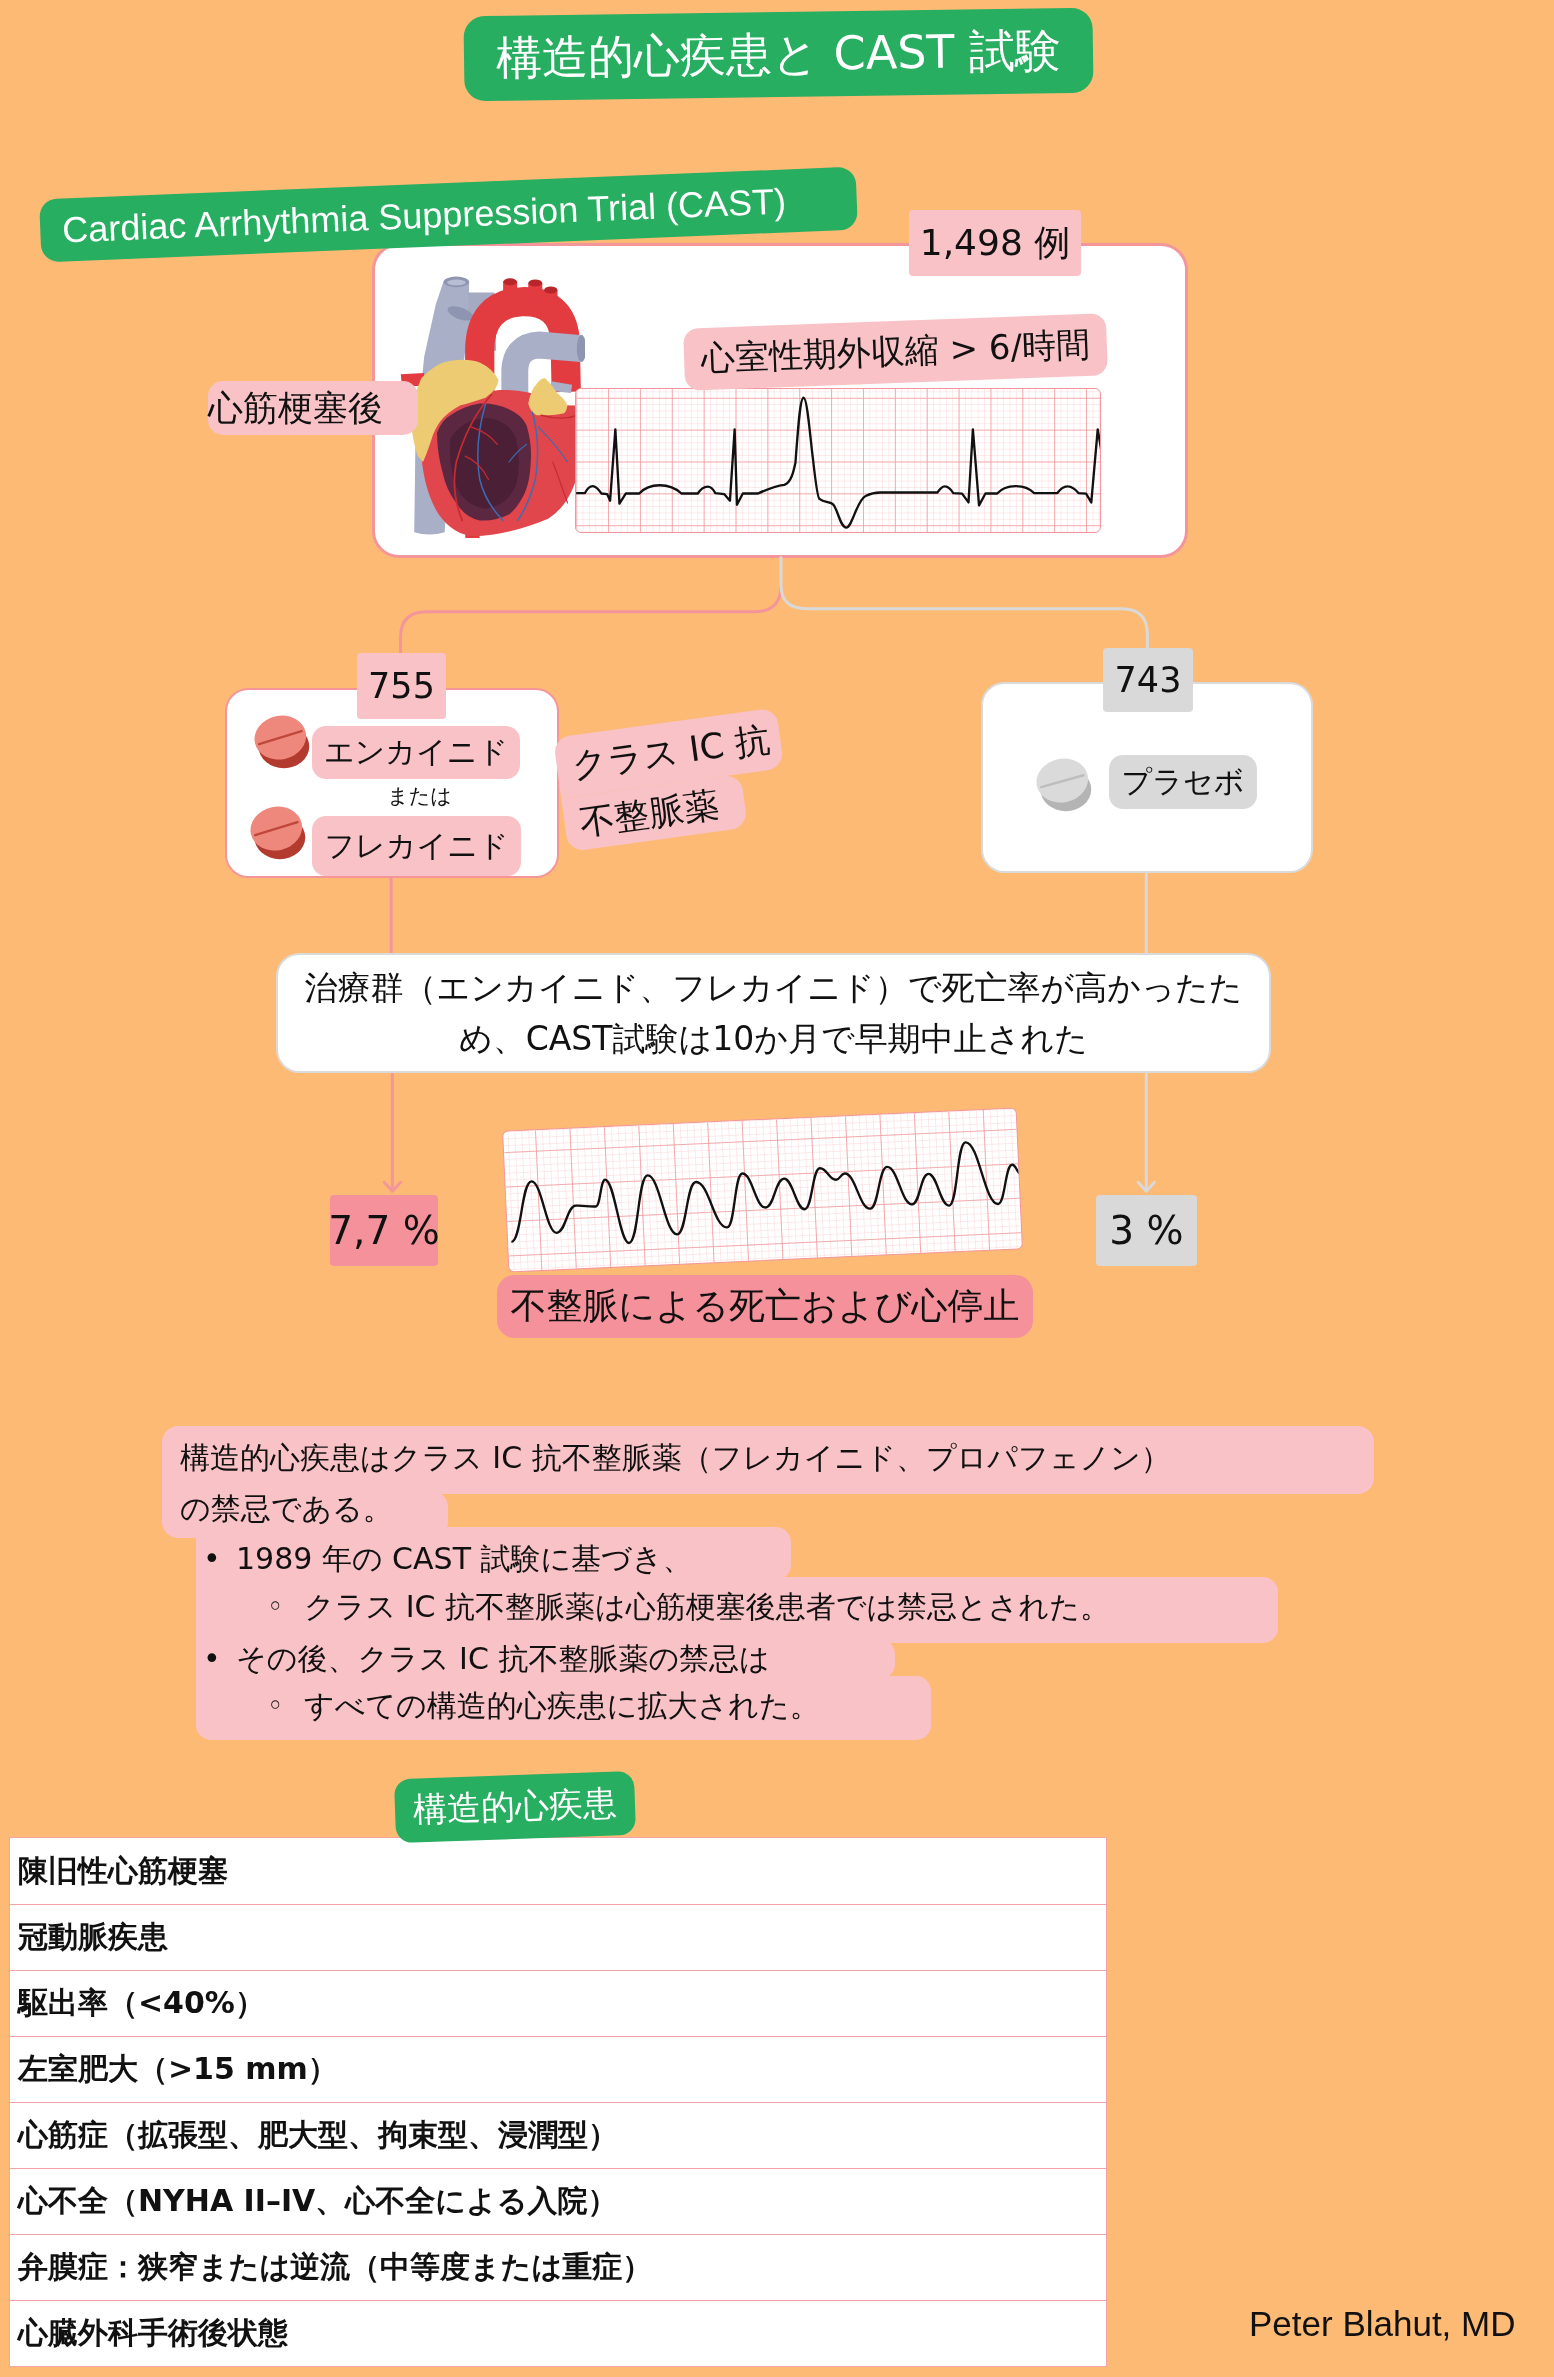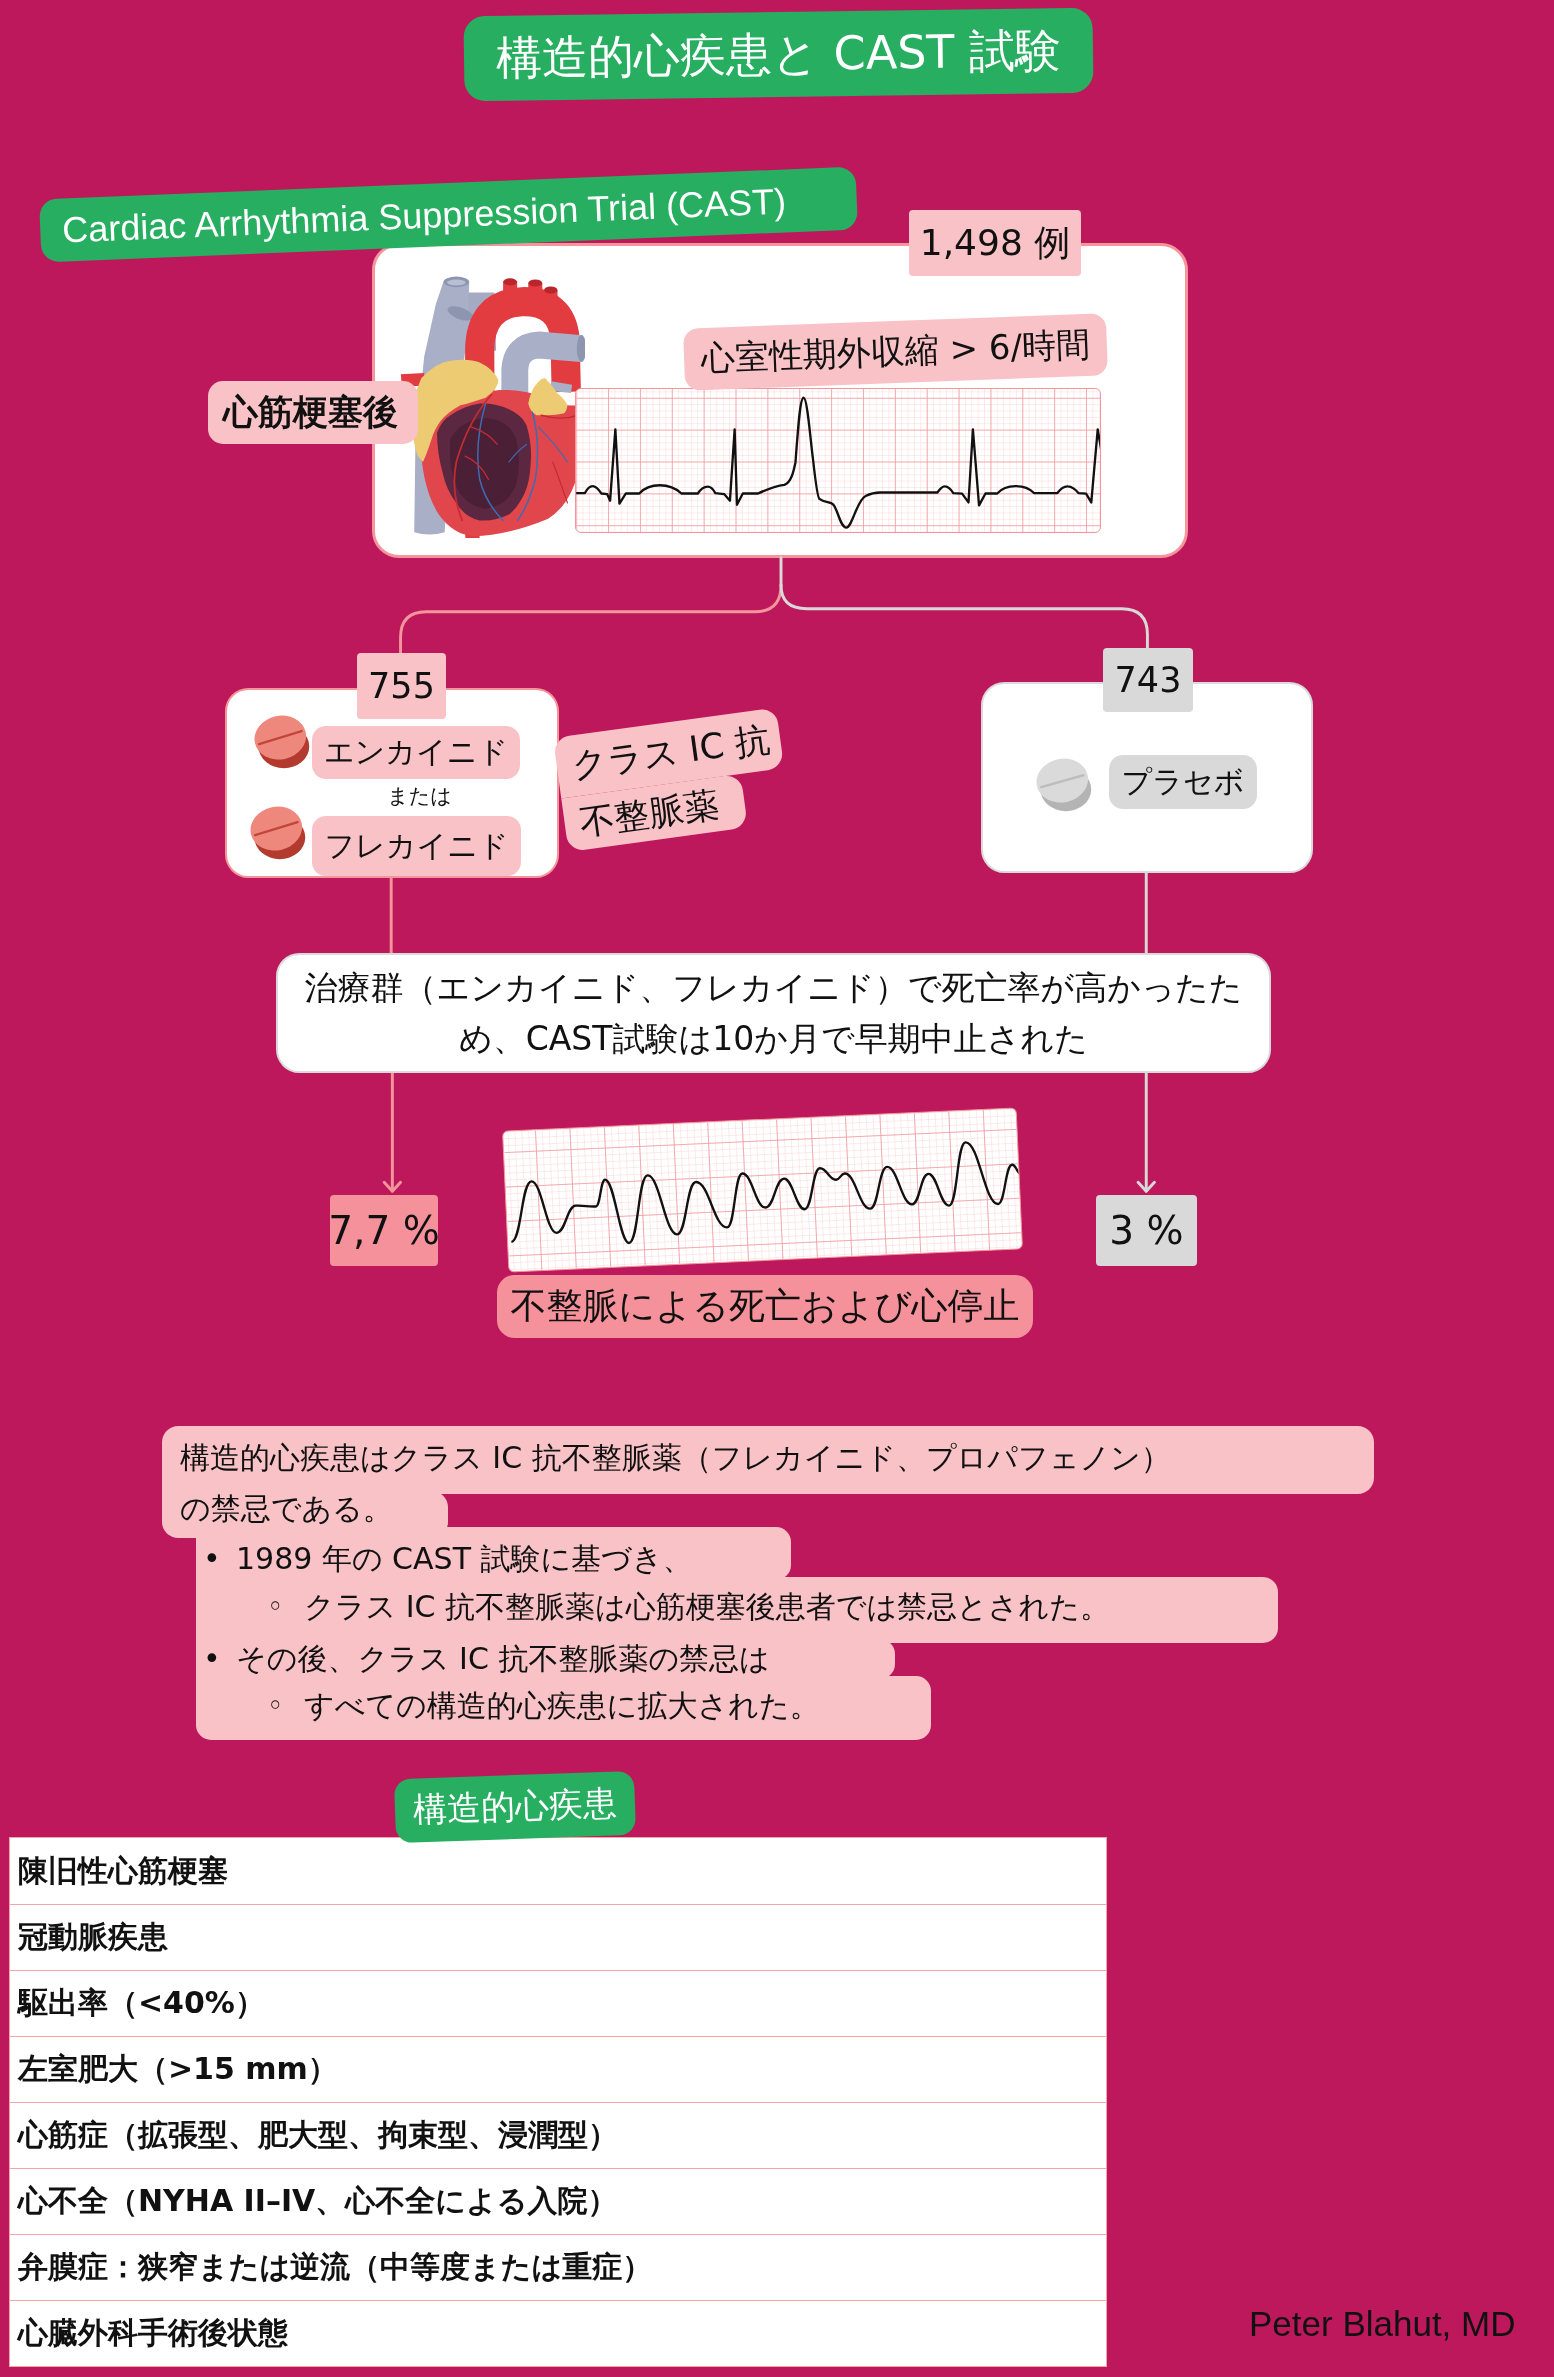--- a/index.html
+++ b/index.html
@@ -1,16 +1,16 @@
 <!DOCTYPE html>
 <html style="font-size:9.4px"><head>
 <meta charset="utf-8">
 <style>
   html, body { margin:0; padding:0; background:#ffffff; }
-  #canvas { position:relative; width:1555px; height:2377px; background:#be185d; overflow:hidden;
+  #canvas { position:relative; width:1555px; height:2377px; background:#fdba74; overflow:hidden;
             font-family:"DejaVu Sans", sans-serif; color:#111111; }
   .abs { position:absolute; box-sizing:border-box; }
   .flexc { display:flex; align-items:center; justify-content:center; white-space:nowrap; }
   .green { background:#27AE60; color:#ffffff; }
   .pink  { background:#F9C2C7; }
   .pinkd { background:#F4919A; }
   .gray  { background:#D9D9D9; }
   .title { border-radius:21px; font-size:46px; }
   .cast-label { border-radius:17.6px; font-family:"Liberation Sans", sans-serif; font-size:36px;
                 justify-content:flex-start; padding-left:22px; }
@@ -75,21 +75,21 @@
         <path d="M125 320 Q150 330 165 360" stroke="#C62B32" stroke-width="2"></path>
         <path d="M240 245 Q255 300 245 360 Q235 400 215 430" stroke="#3A6DB4" stroke-width="2.5"></path>
         <path d="M250 270 Q280 300 300 330" stroke="#3A6DB4" stroke-width="2"></path>
         <path d="M230 300 Q215 310 200 330" stroke="#3A6DB4" stroke-width="2"></path>
         <path d="M255 250 Q290 260 318 250" stroke="#C62B32" stroke-width="2.5"></path>
         <path d="M275 330 Q290 370 300 400" stroke="#C62B32" stroke-width="2"></path>
       </g>
     </svg>
   </div>
 
-  <div class="abs flexc pink lbl" style="left:208px;top:381px;width:210px;height:63px;z-index:3;justify-content:flex-start;padding-left:15px;font-weight:bold;">心筋梗塞後</div>
+  <div class="abs flexc pink lbl" style="left:208px;top:381px;width:210px;height:54px;z-index:3;justify-content:flex-start;">心筋梗塞後</div>
 
   <div class="abs ecg" style="left:575px;top:388px;width:526px;height:145px;z-index:2;">
     <svg width="526" height="145" viewBox="0 0 899 248">
       <defs>
         <pattern id="pMinorA" width="10.9" height="10.9" patternUnits="userSpaceOnUse" x="0" y="4.1">
           <path d="M10.9 0 L0 0 0 10.9" fill="none" stroke="#F9C9CB" stroke-width="1.3"></path>
         </pattern>
         <pattern id="pMajorA" width="54.5" height="54.5" patternUnits="userSpaceOnUse" x="0" y="15">
           <path d="M54.5 0 L0 0 0 54.5" fill="none" stroke="#F1979B" stroke-width="2.6"></path>
         </pattern>

